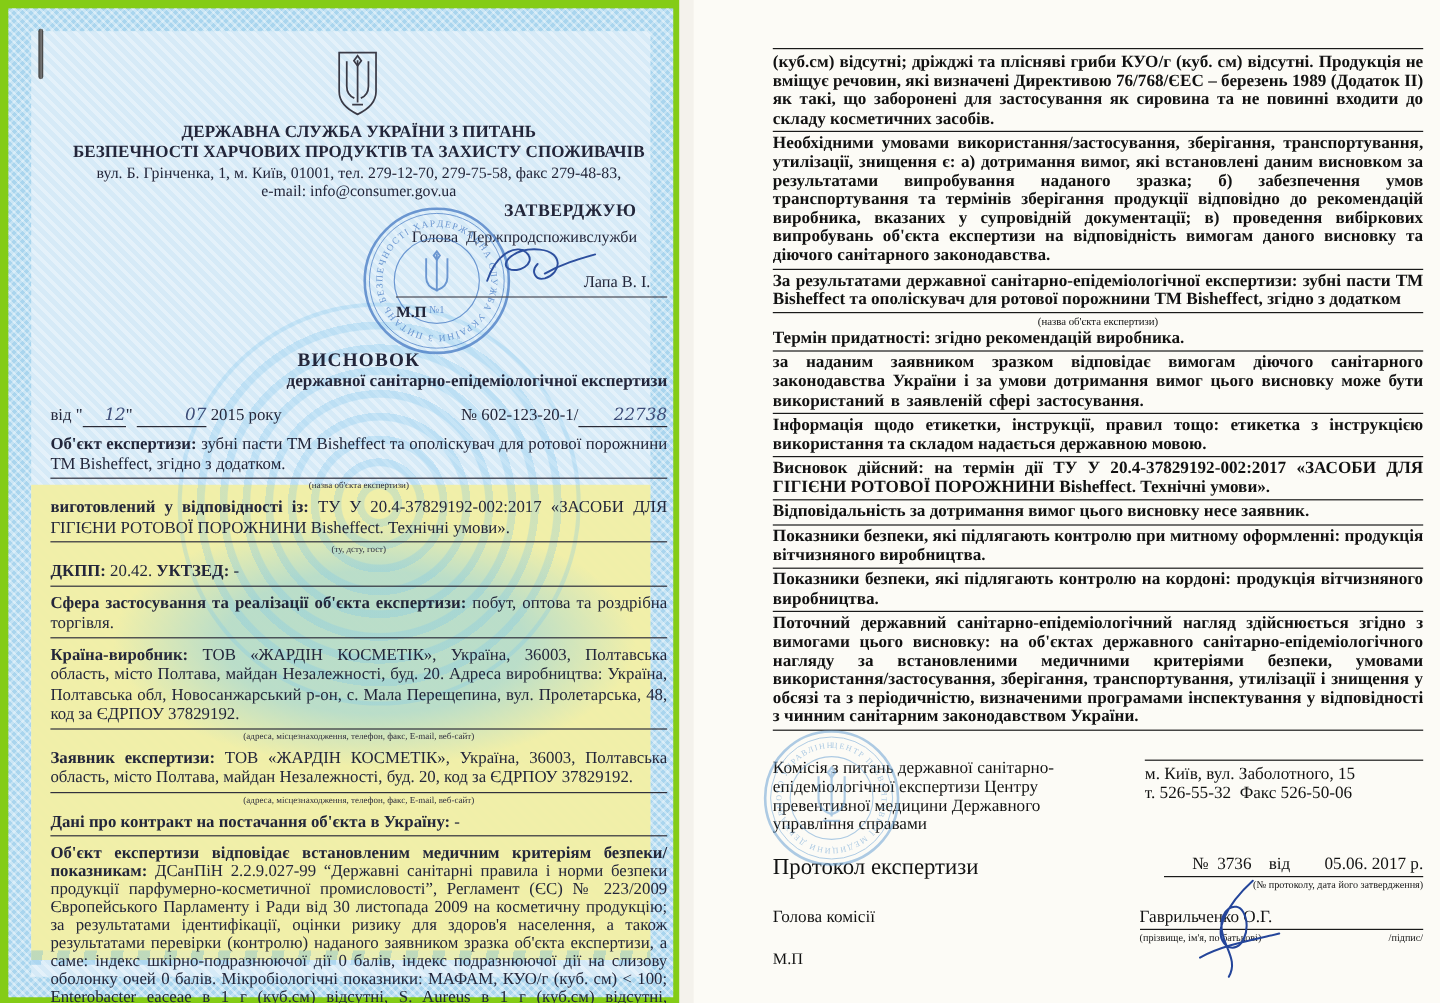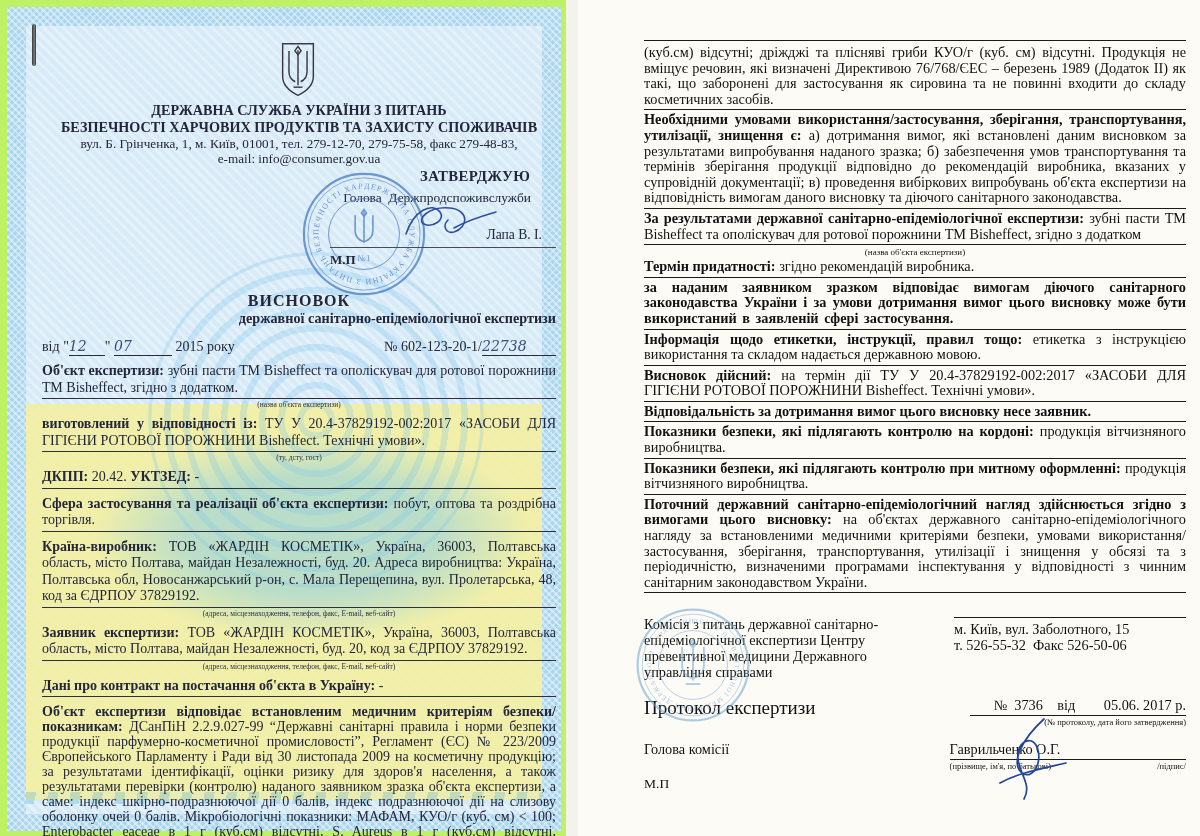--- a/index.html
+++ b/index.html
@@ -1,20 +1,20 @@
 <!DOCTYPE html>
 <html><head>
 <meta charset="utf-8">
 <style>
   * { margin:0; padding:0; box-sizing:border-box; }
   body { width:1200px; height:836px; font-family:"Liberation Serif","DejaVu Serif",serif; }
   #canvas { position:relative; width:1200px; height:836px; background:#f4f2ec; overflow:hidden; }
 
   
-  .page-left { position:absolute; left:0; top:0; width:566px; height:836px; background:#bef264; }
+  .page-left { position:absolute; left:0; top:0; width:566px; height:836px; background:#84cc16; }
   .frame { position:absolute; left:7px; top:7px; right:5px; bottom:5px;
     background:
       repeating-linear-gradient(45deg, rgba(255,255,255,.4) 0 2px, transparent 2px 5px),
       repeating-linear-gradient(-45deg, rgba(255,255,255,.3) 0 2px, transparent 2px 5px),
       #a9d5ee; }
   .inner { position:absolute; left:26px; top:26px; right:24px; bottom:22px;
     background:
       repeating-linear-gradient(45deg, rgba(255,255,255,.35) 0 3px, transparent 3px 7px),
       #d6eaf7; }
   .yellow { position:absolute; left:26px; right:24px; top:404px; height:396px;
@@ -42,34 +42,34 @@
   .sig-left { position:absolute; left:398px; top:196px; z-index:4; }
   .name-line { position:absolute; left:330px; top:222px; width:226px; height:26px;
     border-bottom:1.4px solid #4a4a55; text-align:right; padding-right:14px; font-size:13.6px; line-height:26px; z-index:4; }
   .mp-left { position:absolute; left:330px; top:252px; font-weight:bold; font-size:13px; z-index:4; }
 
   .left-body { position:absolute; left:42px; top:292px; width:514px; z-index:2; }
   .title-main { text-align:center; font-weight:bold; font-size:16px; letter-spacing:1px; line-height:18px; }
   .title-sub { text-align:right; font-weight:bold; font-size:14.2px; line-height:17px; }
   .date-row { display:flex; justify-content:space-between; margin-top:11px; font-size:14px; align-items:baseline; }
   .hand { font-family:"DejaVu Serif",serif; font-style:italic; color:#3d4c77; }
-  .uline { display:inline-block; border-bottom:1.1px solid #2a2a35; text-align:left; }
+  .uline { display:inline-block; border-bottom:1.1px solid #2a2a35; text-align:right; }
   .u-day { width:36px; } .u-mon { width:58px; } .u-num { width:74px; }
 
   .sec { border-bottom:1.1px solid #30303c; padding-bottom:2px; margin-top:7px; }
   .just { text-align:justify; font-size:14px; line-height:16.5px; }
   .tight { line-height:15px; }
   .cap { text-align:center; font-size:7.5px; color:#2e2e3e; margin-top:1px; }
   .pre { white-space:pre-wrap; }
 
   
   .page-right { position:absolute; left:578px; top:0; width:622px; height:836px; background:#fcfbf6; color:#121212; }
   .right-body { position:absolute; left:66px; top:40px; width:542px; z-index:2; }
   .rp { text-align:justify; font-size:14.3px; line-height:15.6px; }
-  .rsec { border-bottom:1.2px solid #1a1a1a; padding-bottom:2px; margin-bottom:2px; }
+  .rsec { border-bottom:1.2px solid #1a1a1a; padding-bottom:2px; margin-bottom:2px;font-weight:bold; }
   .rsec.first { border-top:1.2px solid #1a1a1a; padding-top:4px; }
   .rcap { text-align:center; font-size:9px; margin:1px 0 2px; }
   .spread { word-spacing:2px; }
 
   .commission-row { display:flex; margin-top:24px; }
   .commission-left { width:292px; font-size:14.3px; line-height:15.8px; }
   .commission-right { flex:1; margin-left:18px; border-top:1.3px solid #1a1a1a; padding-top:3px; font-size:14.3px; line-height:16px; }
   .protocol-row { display:flex; margin-top:16px; align-items:flex-start; }
   .protocol-left { width:292px; font-size:19px; }
   .protocol-right { flex:1; margin-left:34px;text-align:right; }
@@ -253,25 +253,25 @@
 
       <div class="rsec">
         <p class="rp"><b>Висновок дійсний:</b> <span>на термін дії ТУ У 20.4-37829192-002:2017 «ЗАСОБИ ДЛЯ ГІГІЄНИ РОТОВОЇ ПОРОЖНИНИ Bisheffect. Технічні умови».</span></p>
       </div>
 
       <div class="rsec">
         <p class="rp"><b>Відповідальність за дотримання вимог цього висновку несе заявник.</b></p>
       </div>
 
       <div class="rsec">
+        <p class="rp"><b>Показники безпеки, які підлягають контролю при митному оформленні:</b> <span>продукція вітчизняного виробництва.</span></p>
+      </div>
+
+      <div class="rsec">
         <p class="rp"><b>Показники безпеки, які підлягають контролю на кордоні:</b> <span>продукція вітчизняного виробництва.</span></p>
-      </div>
-
-      <div class="rsec">
-        <p class="rp"><b>Показники безпеки, які підлягають контролю при митному оформленні:</b> <span>продукція вітчизняного виробництва.</span></p>
       </div>
 
       <div class="rsec">
         <p class="rp"><b>Поточний державний санітарно-епідеміологічний нагляд здійснюється згідно з вимогами цього висновку:</b> <span>на об'єктах державного санітарно-епідеміологічного нагляду за встановленими медичними критеріями безпеки, умовами використання/застосування, зберігання, транспортування, утилізації і знищення у обсязі та з періодичністю, визначеними програмами інспектування у відповідності з чинним санітарним законодавством України.</span></p>
       </div>
 
       <div class="commission-row">
         <div class="commission-left">Комісія з питань державної санітарно-епідеміологічної експертизи Центру  превентивної медицини Державного  управління справами</div>
         <div class="commission-right">
           <div>м. Київ, вул. Заболотного, 15</div>

